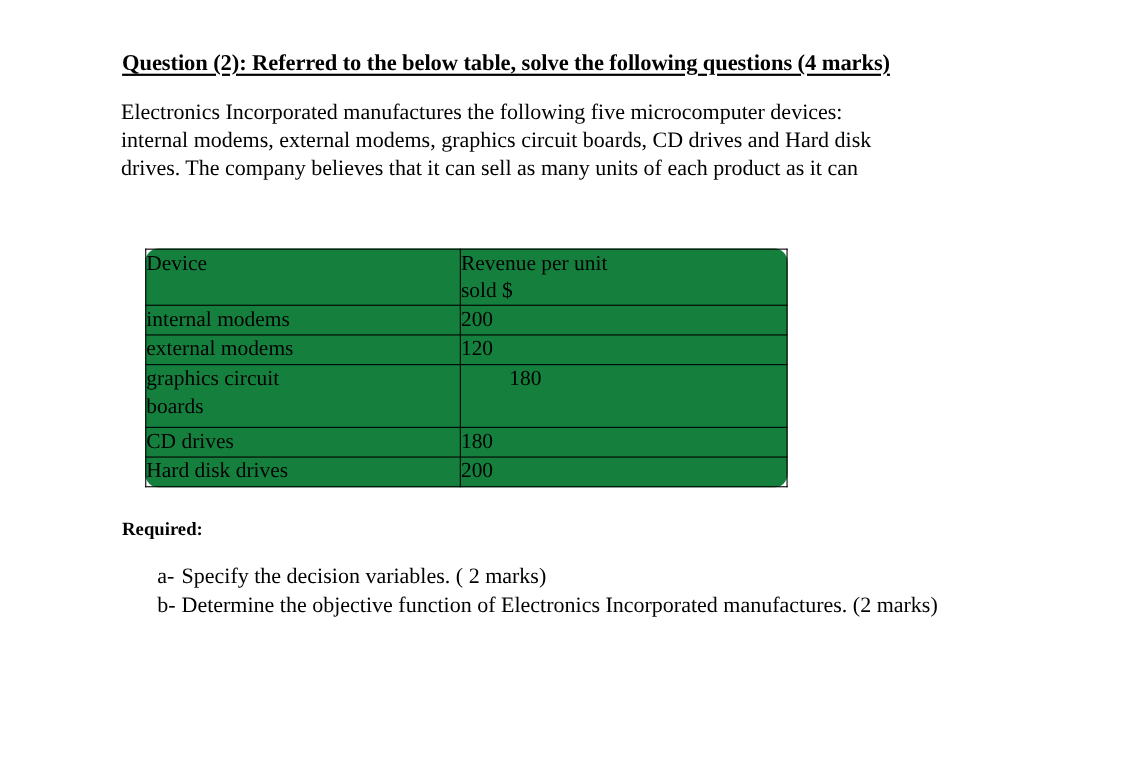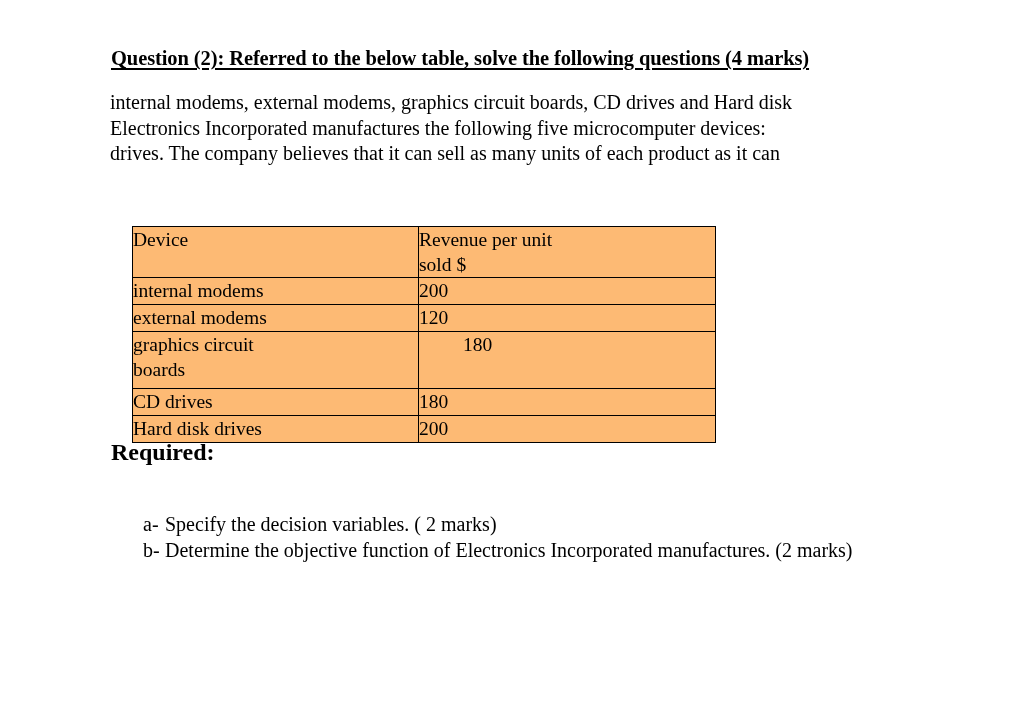--- a/index.html
+++ b/index.html
@@ -60,21 +60,22 @@
   .revenue-table-wrap {
     position: absolute;
     left: 132px;
     top: 226px;
     width: 583px;
   }
   table.revenue-table {
     border-collapse: collapse;
     width: 583px;
     table-layout: fixed;
-    background: #fdba74;
+    background: #15803d;
+    border-radius: 12px;
   }
   table.revenue-table td,
   table.revenue-table th {
     border: 1.6px solid #000000;
     padding: 0;
     vertical-align: top;
     font-size: 19.5px;
     line-height: 25px;
     font-weight: normal;
     text-align: left;
@@ -107,22 +108,22 @@
   }
   .td-value.tall {
     height: 56px;
     padding-left: 44px;
   }
 
   
   .required-heading {
     position: absolute;
     left: 111px;
-    top: 440px;
-    font-size: 24px;
+    top: 468px;
+    font-size: 17px;
     font-weight: bold;
     line-height: 25px;
   }
   .required-list {
     position: absolute;
     left: 143px;
     top: 511px;
     width: 790px;
     font-size: 20px;
     line-height: 26px;
@@ -144,22 +145,22 @@
   }
 </style>
 </head>
 <body>
 
 <div class="page">
 
   <div class="question-title">Question (2):  Referred to the below table, solve the following questions (4 marks)</div>
 
   <div class="intro-paragraph">
+    <span class="line">Electronics Incorporated manufactures the following five microcomputer devices:</span>
     <span class="line">internal modems, external modems, graphics circuit boards, CD drives and Hard disk</span>
-    <span class="line">Electronics Incorporated manufactures the following five microcomputer devices:</span>
     <span class="line">drives. The company believes that it can sell as many units of each product as it can</span>
   </div>
 
   <div class="revenue-table-wrap">
     <table class="revenue-table">
       <colgroup>
         <col class="col-device">
         <col class="col-revenue">
       </colgroup>
       <thead>

